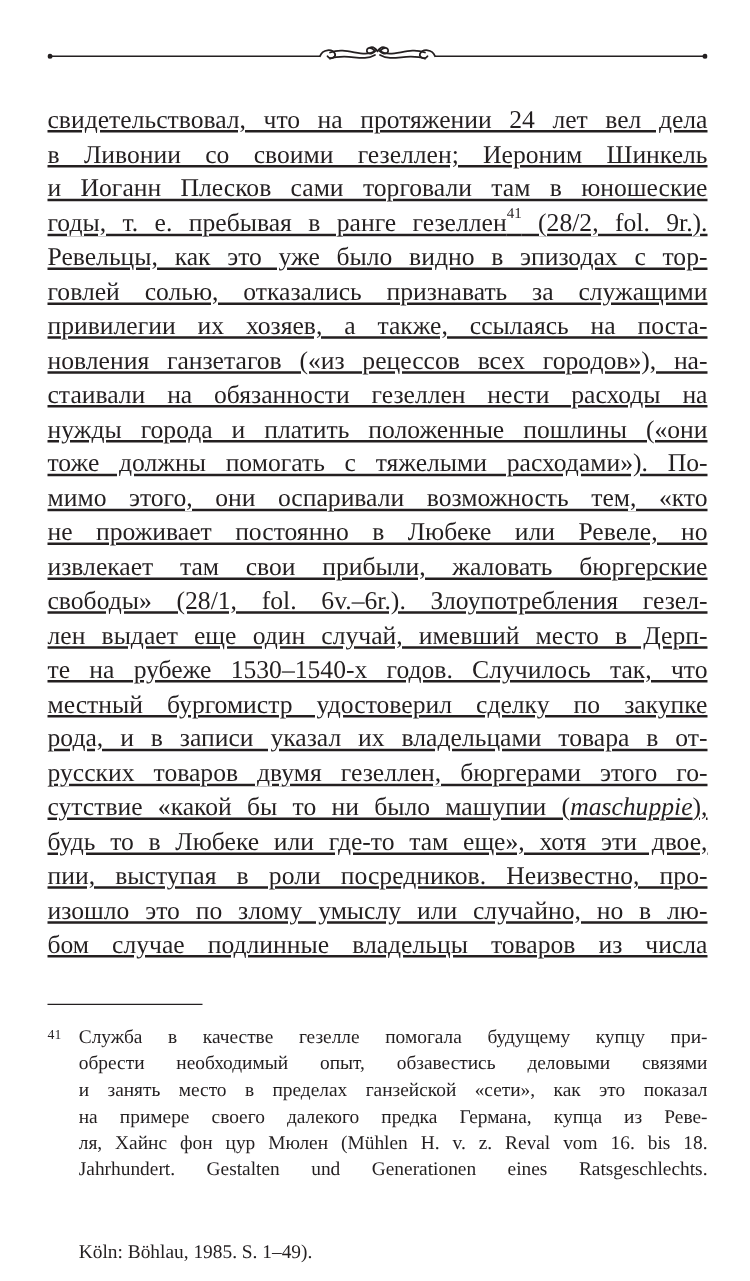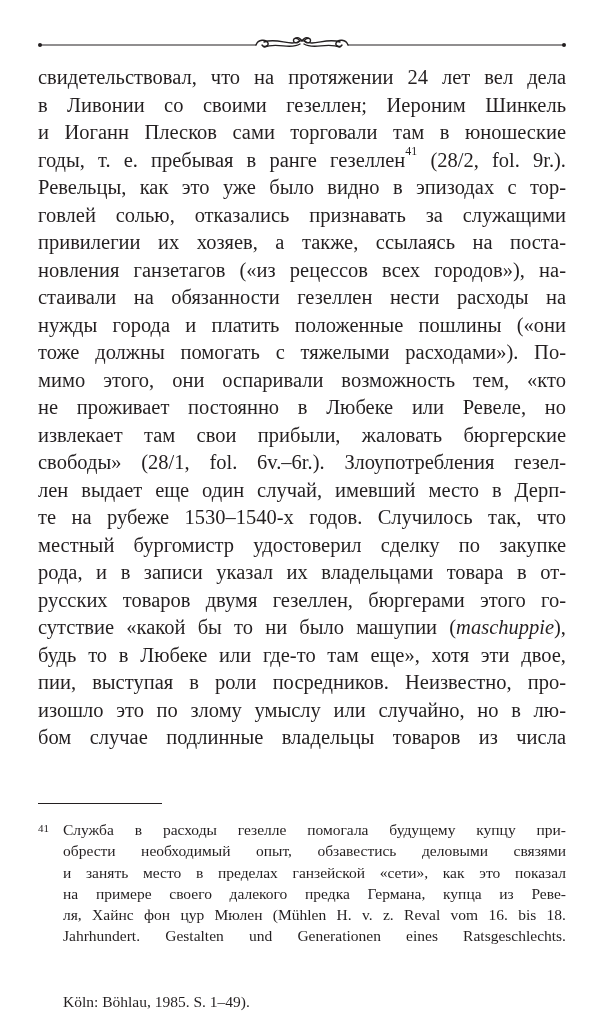--- a/index.html
+++ b/index.html
@@ -18,24 +18,25 @@
     .header-rule {
       position: absolute;
       left: 38px;
       top: 35px;
       width: 528px;
       height: 16px;
     }
     .main-text {
       position: absolute;
       left: 38px;
-      top: 64px;
+      top: 83px;
       width: 528px;
       font-size: 20.5px;
       line-height: 27.5px;
+      text-decoration: underline;
     }
     .line {
       display: block;
       white-space: nowrap;
       text-align: justify;
       text-align-last: justify;
       height: 27.5px;
     }
     .line.last {
       text-align-last: justify;
@@ -144,21 +145,21 @@
   <span class="line">пии, выступая в роли посредников. Неизвестно, про-</span>
   <span class="line">изошло это по злому умыслу или случайно, но в лю-</span>
   <span class="line last">бом случае подлинные владельцы товаров из числа</span>
 </div>
 
 <div class="footnote-rule"></div>
 
 <div class="footnote">
   <span class="fn-num">41</span>
   <div class="fn-body">
-    <span class="fn-line">Служба в расходы гезелле помогала будущему купцу при-</span>
+    <span class="fn-line">Служба в качестве гезелле помогала будущему купцу при-</span>
     <span class="fn-line">обрести необходимый опыт, обзавестись деловыми связями</span>
     <span class="fn-line">и занять место в пределах ганзейской «сети», как это показал</span>
     <span class="fn-line">на примере своего далекого предка Германа, купца из Реве-</span>
     <span class="fn-line">ля, Хайнс фон цур Мюлен (Mühlen H. v. z. Reval vom 16. bis 18.</span>
     <span class="fn-line">Jahrhundert. Gestalten und Generationen eines Ratsgeschlechts.</span>
     <span class="fn-line last">Köln: Böhlau, 1985. S. 1–49).</span>
   </div>
 </div>
 
 <div class="page-number">230</div>

